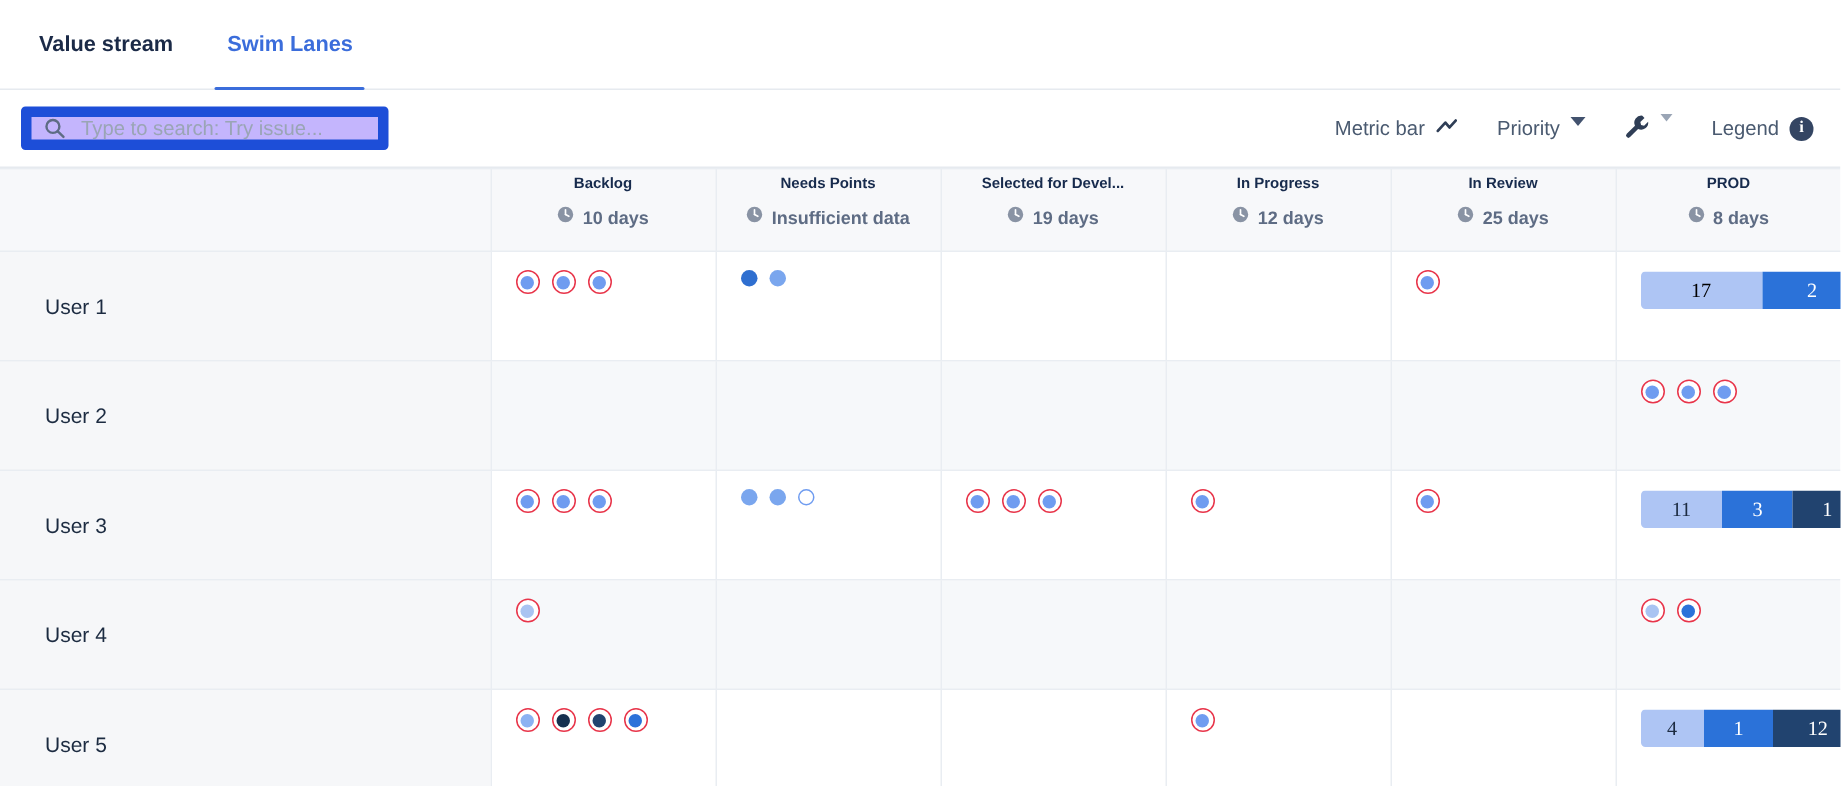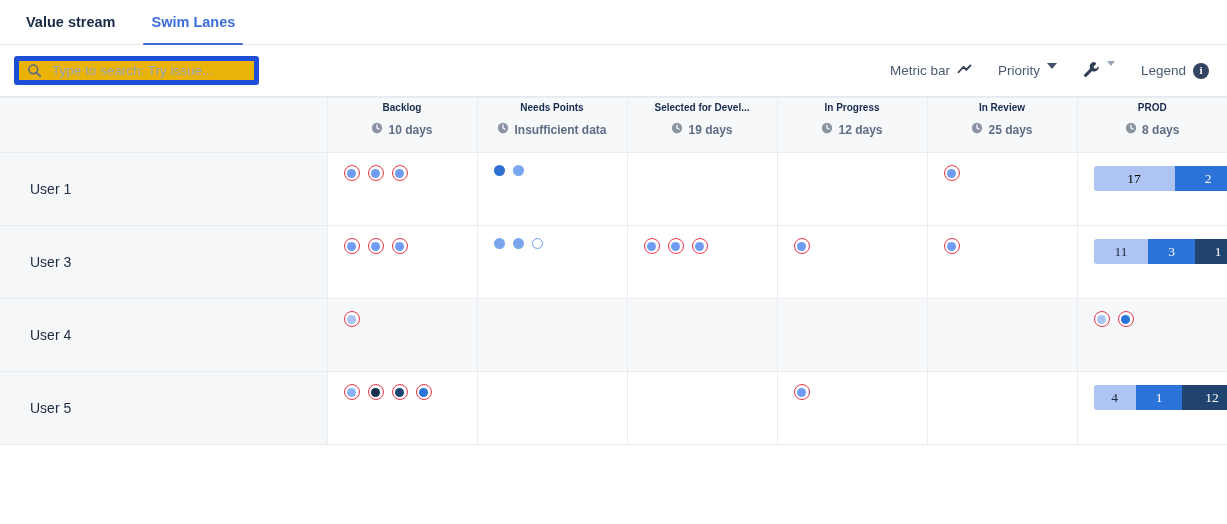--- a/index.html
+++ b/index.html
@@ -11,21 +11,21 @@
     width: 1227px;
     height: 524px;
     background: #ffffff;
     font-family: "Liberation Sans", sans-serif;
     color: #172b4d;
     overflow: hidden;
   }
 
   
   .tabbar {
-    height: 45px;
+    height: 60px;
     display: flex;
     align-items: stretch;
     padding: 0 0 0 8px;
     border-bottom: 1px solid #e6eaef;
     box-sizing: border-box;
   }
   .tab {
     display: flex;
     align-items: center;
     padding: 0 18px;
@@ -55,27 +55,27 @@
     height: 52px;
     display: flex;
     align-items: center;
     padding: 0 18px 0 14px;
     border-bottom: 1px solid #e6eaef;
     box-sizing: border-box;
   }
   .search-wrap {
     width: 245px;
     height: 29px;
-    border: 5px solid #1d4ed8;
+    border: 7px solid #1d4ed8;
     border-radius: 3px;
     display: flex;
     align-items: center;
     padding: 0 8px;
     box-sizing: border-box;
-    background: #eab308;
+    background: #c4b5fd;
   }
   .search-icon {
     width: 15px;
     height: 15px;
     flex: none;
     margin-right: 8px;
     color: #5e6c84;
   }
   .search-input {
     border: none;
@@ -412,20 +412,41 @@
             </span>
           </div>
         </td>
         <td class="cell">
           <div class="metricbar">
             <div class="seg" style="flex:17;background:#aec5f4;color:#000000">17</div>
             <div class="seg" style="flex:14;background:#2b72d9;color:#ffffff">2</div>
           </div>
         </td>
       </tr>
+      <tr class="lane-row band">
+        <td class="rowlabel"><span>User 2</span></td>
+        <td class="cell"></td>
+        <td class="cell"></td>
+        <td class="cell"></td>
+        <td class="cell"></td>
+        <td class="cell"></td>
+        <td class="cell">
+          <div class="dots">
+            <span class="dot ring">
+              <i style="background:#6f9cf0"></i>
+            </span>
+            <span class="dot ring">
+              <i style="background:#6f9cf0"></i>
+            </span>
+            <span class="dot ring">
+              <i style="background:#6f9cf0"></i>
+            </span>
+          </div>
+        </td>
+      </tr>
       <tr class="lane-row plain">
         <td class="rowlabel"><span>User 3</span></td>
         <td class="cell">
           <div class="dots">
             <span class="dot ring">
               <i style="background:#6f9cf0"></i>
             </span>
             <span class="dot ring">
               <i style="background:#6f9cf0"></i>
             </span>

